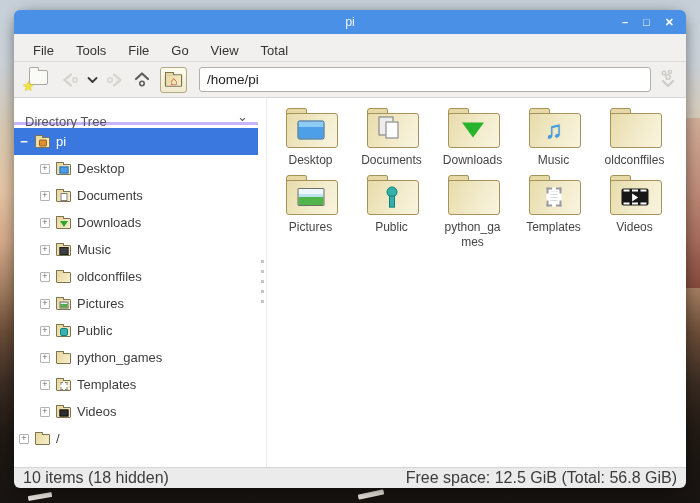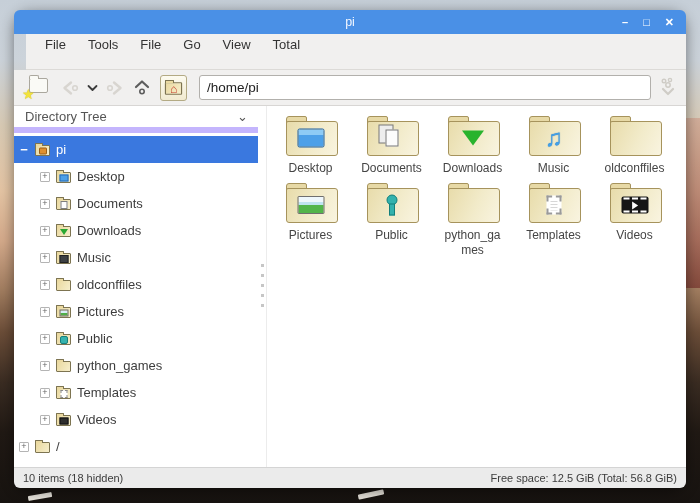--- a/index.html
+++ b/index.html
@@ -27,22 +27,22 @@
     height:24px; flex:none; background:var(--titlebar-blue,#4a90e6);
     border-radius:6px 6px 0 0; position:relative;
     display:flex; align-items:center; justify-content:center;
   }
   .title { color:#f2f7ff; font-size:12.5px; }
   .win-controls { position:absolute; right:12px; top:0; height:100%;
     display:flex; align-items:center; gap:15px; }
   .win-btn { color:#fff; font-size:11px; line-height:1; cursor:default; font-weight:bold; }
 
   .menubar {
-    height:36px; flex:none; background:#f1f0ef; border-bottom:1px solid #dcdad7;
-    display:flex; align-items:flex-start; padding-left:8px;margin-left:12px;
+    height:28px; flex:none; background:#f1f0ef; border-bottom:1px solid #dcdad7;
+    display:flex; align-items:flex-end; padding-left:8px;
   }
   .menu-item { font-size:13px; color:#333; padding:3px 11px; }
 
   .toolbar {
     height:36px; flex:none; background:#f1f0ef; border-bottom:1px solid #d8d6d4;
     display:flex; align-items:center; padding:0 8px 0 6px;
   }
   .tb-icon { display:flex; align-items:center; justify-content:center; flex:none; }
   .newtab { position:relative; width:24px; height:19px; margin:0 8px 0 4px; }
   .newtab .nt-folder { position:absolute; right:0; top:0; width:19px; height:15px;
@@ -62,23 +62,23 @@
   .addressbar {
     flex:1; height:25px; margin:0 7px; border:1px solid #b2b0ac; border-radius:3px;
     background:#fff; font-family:"Liberation Sans",sans-serif;
     font-size:13.5px; color:#222; padding:0 7px; outline:none;
   }
 
   
   .content { flex:1; min-height:0; display:flex; background:#fff; }
   .sidebar { width:244px; flex:none; display:flex; flex-direction:column;
     background:#fff; }
-  .sidebar-header { height:27px; flex:none; display:flex; align-items:center;
-    justify-content:space-between; padding:0 10px 0 11px;
-    border-bottom:6px solid #c4b5fd; }
+  .sidebar-header { height:27px; flex:none; display:flex; 
+    justify-content:space-between; padding:16px 10px 0 11px;
+    border-bottom:3px solid #c4b5fd; }
   .sidebar-header .sh-label { font-size:13px; color:#555; }
   .sidebar-header .sh-chevron { font-size:13px; color:#555; line-height:0.4; }
   .tree { flex:1; padding-top:3px; overflow:hidden; }
   .tree-row { height:27px; display:flex; align-items:center; font-size:13px;
     color:#3d3d3d; padding-left:5px; }
   .tree-row.lvl1 { padding-left:26px; }
   .tree-row.selected { background:var(--selection-blue,#3a78df); color:#fff; }
   .exp { width:10px; height:10px; flex:none; border:1px solid #b4b4b4; background:#fff;
     color:#666; font-size:9px; line-height:1; display:flex; align-items:center;
     justify-content:center; border-radius:1px; margin-right:6px; }
@@ -153,21 +153,21 @@
   [data-emblem="folder-videos"] .emblem::before { content:""; position:absolute; left:2px;
     right:2px; top:1px; bottom:1px; border-top:2px dashed #fff; border-bottom:2px dashed #fff; }
   [data-emblem="folder-videos"] .emblem::after { content:""; position:absolute; left:50%;
     top:50%; transform:translate(-40%,-50%); width:0; height:0;
     border-left:6px solid #fff; border-top:4px solid transparent;
     border-bottom:4px solid transparent; }
 
   .statusbar { height:21px; flex:none; background:#ebebeb; border-top:1px solid #d4d4d4;
     border-radius:0 0 6px 6px; display:flex; align-items:center;
     justify-content:space-between; padding:0 9px; }
-  .status-text { font-size:11px; color:#3c3c3c; }
+  .status-text { font-size:16px; color:#3c3c3c; }
 </style>
 </head>
 <body>
 
 <div class="road-mark m1"></div>
 <div class="road-mark m2"></div>
 <div class="right-tint"></div>
 
 <div class="window">
 

